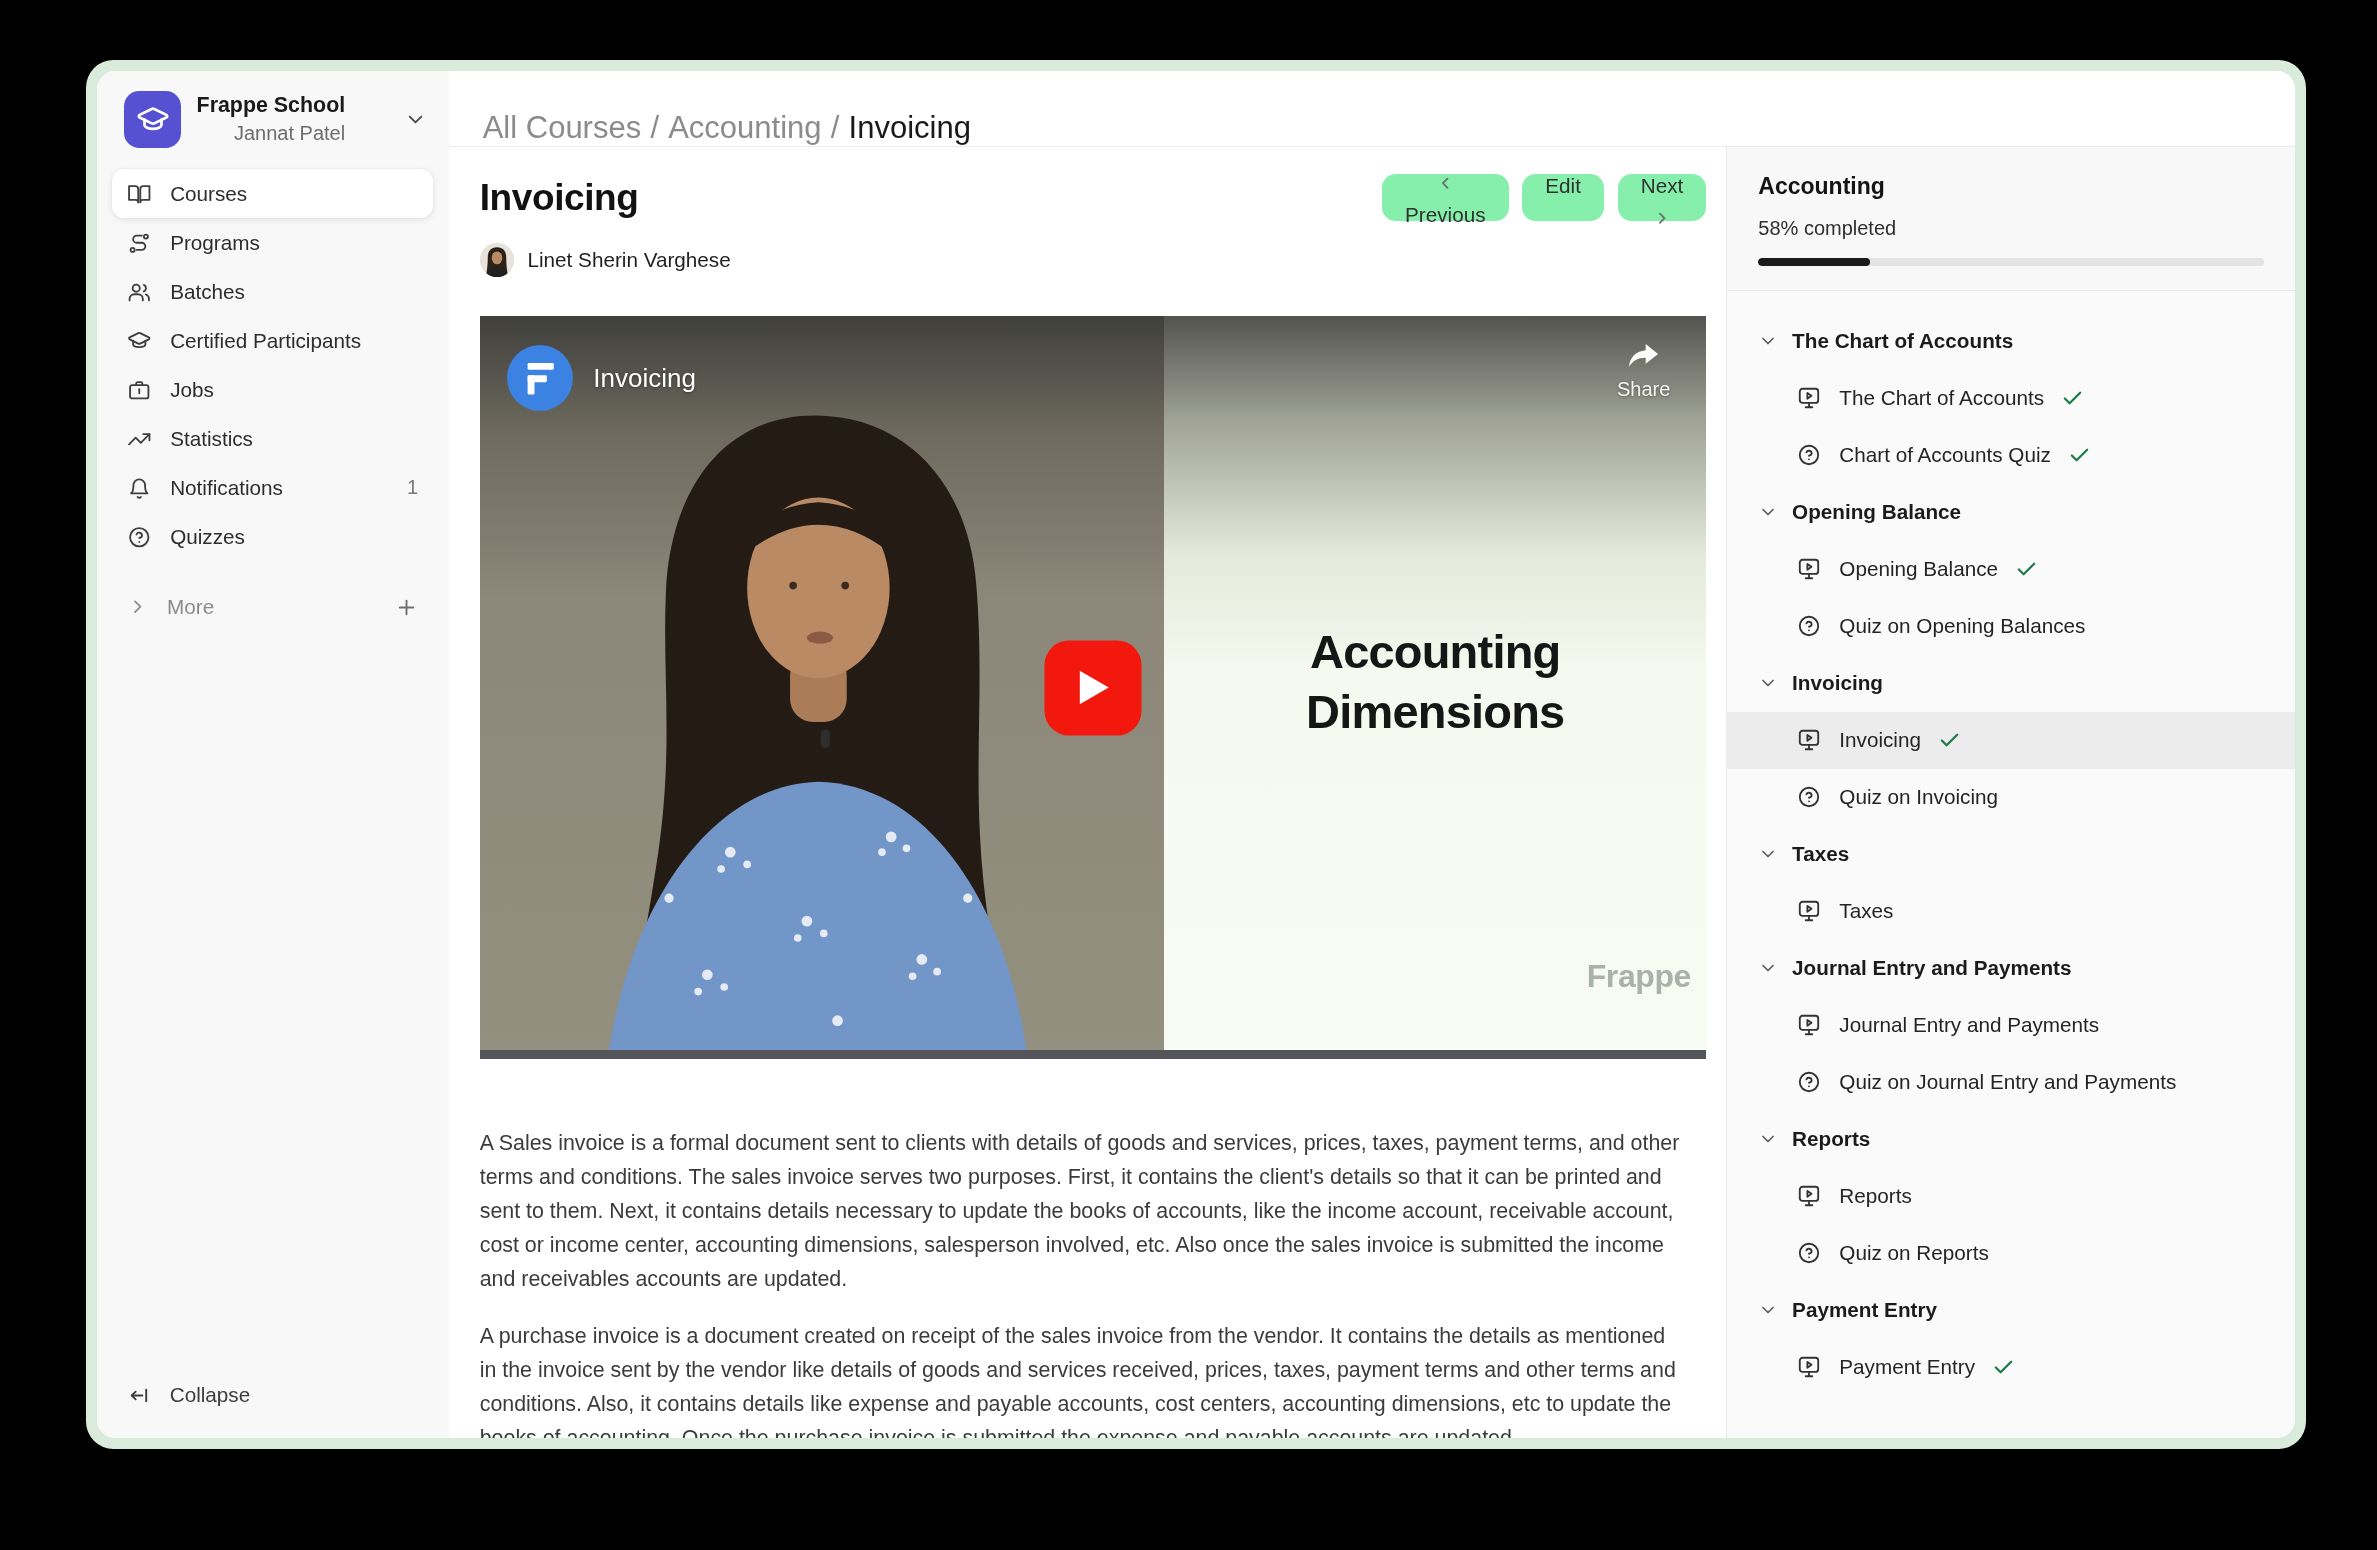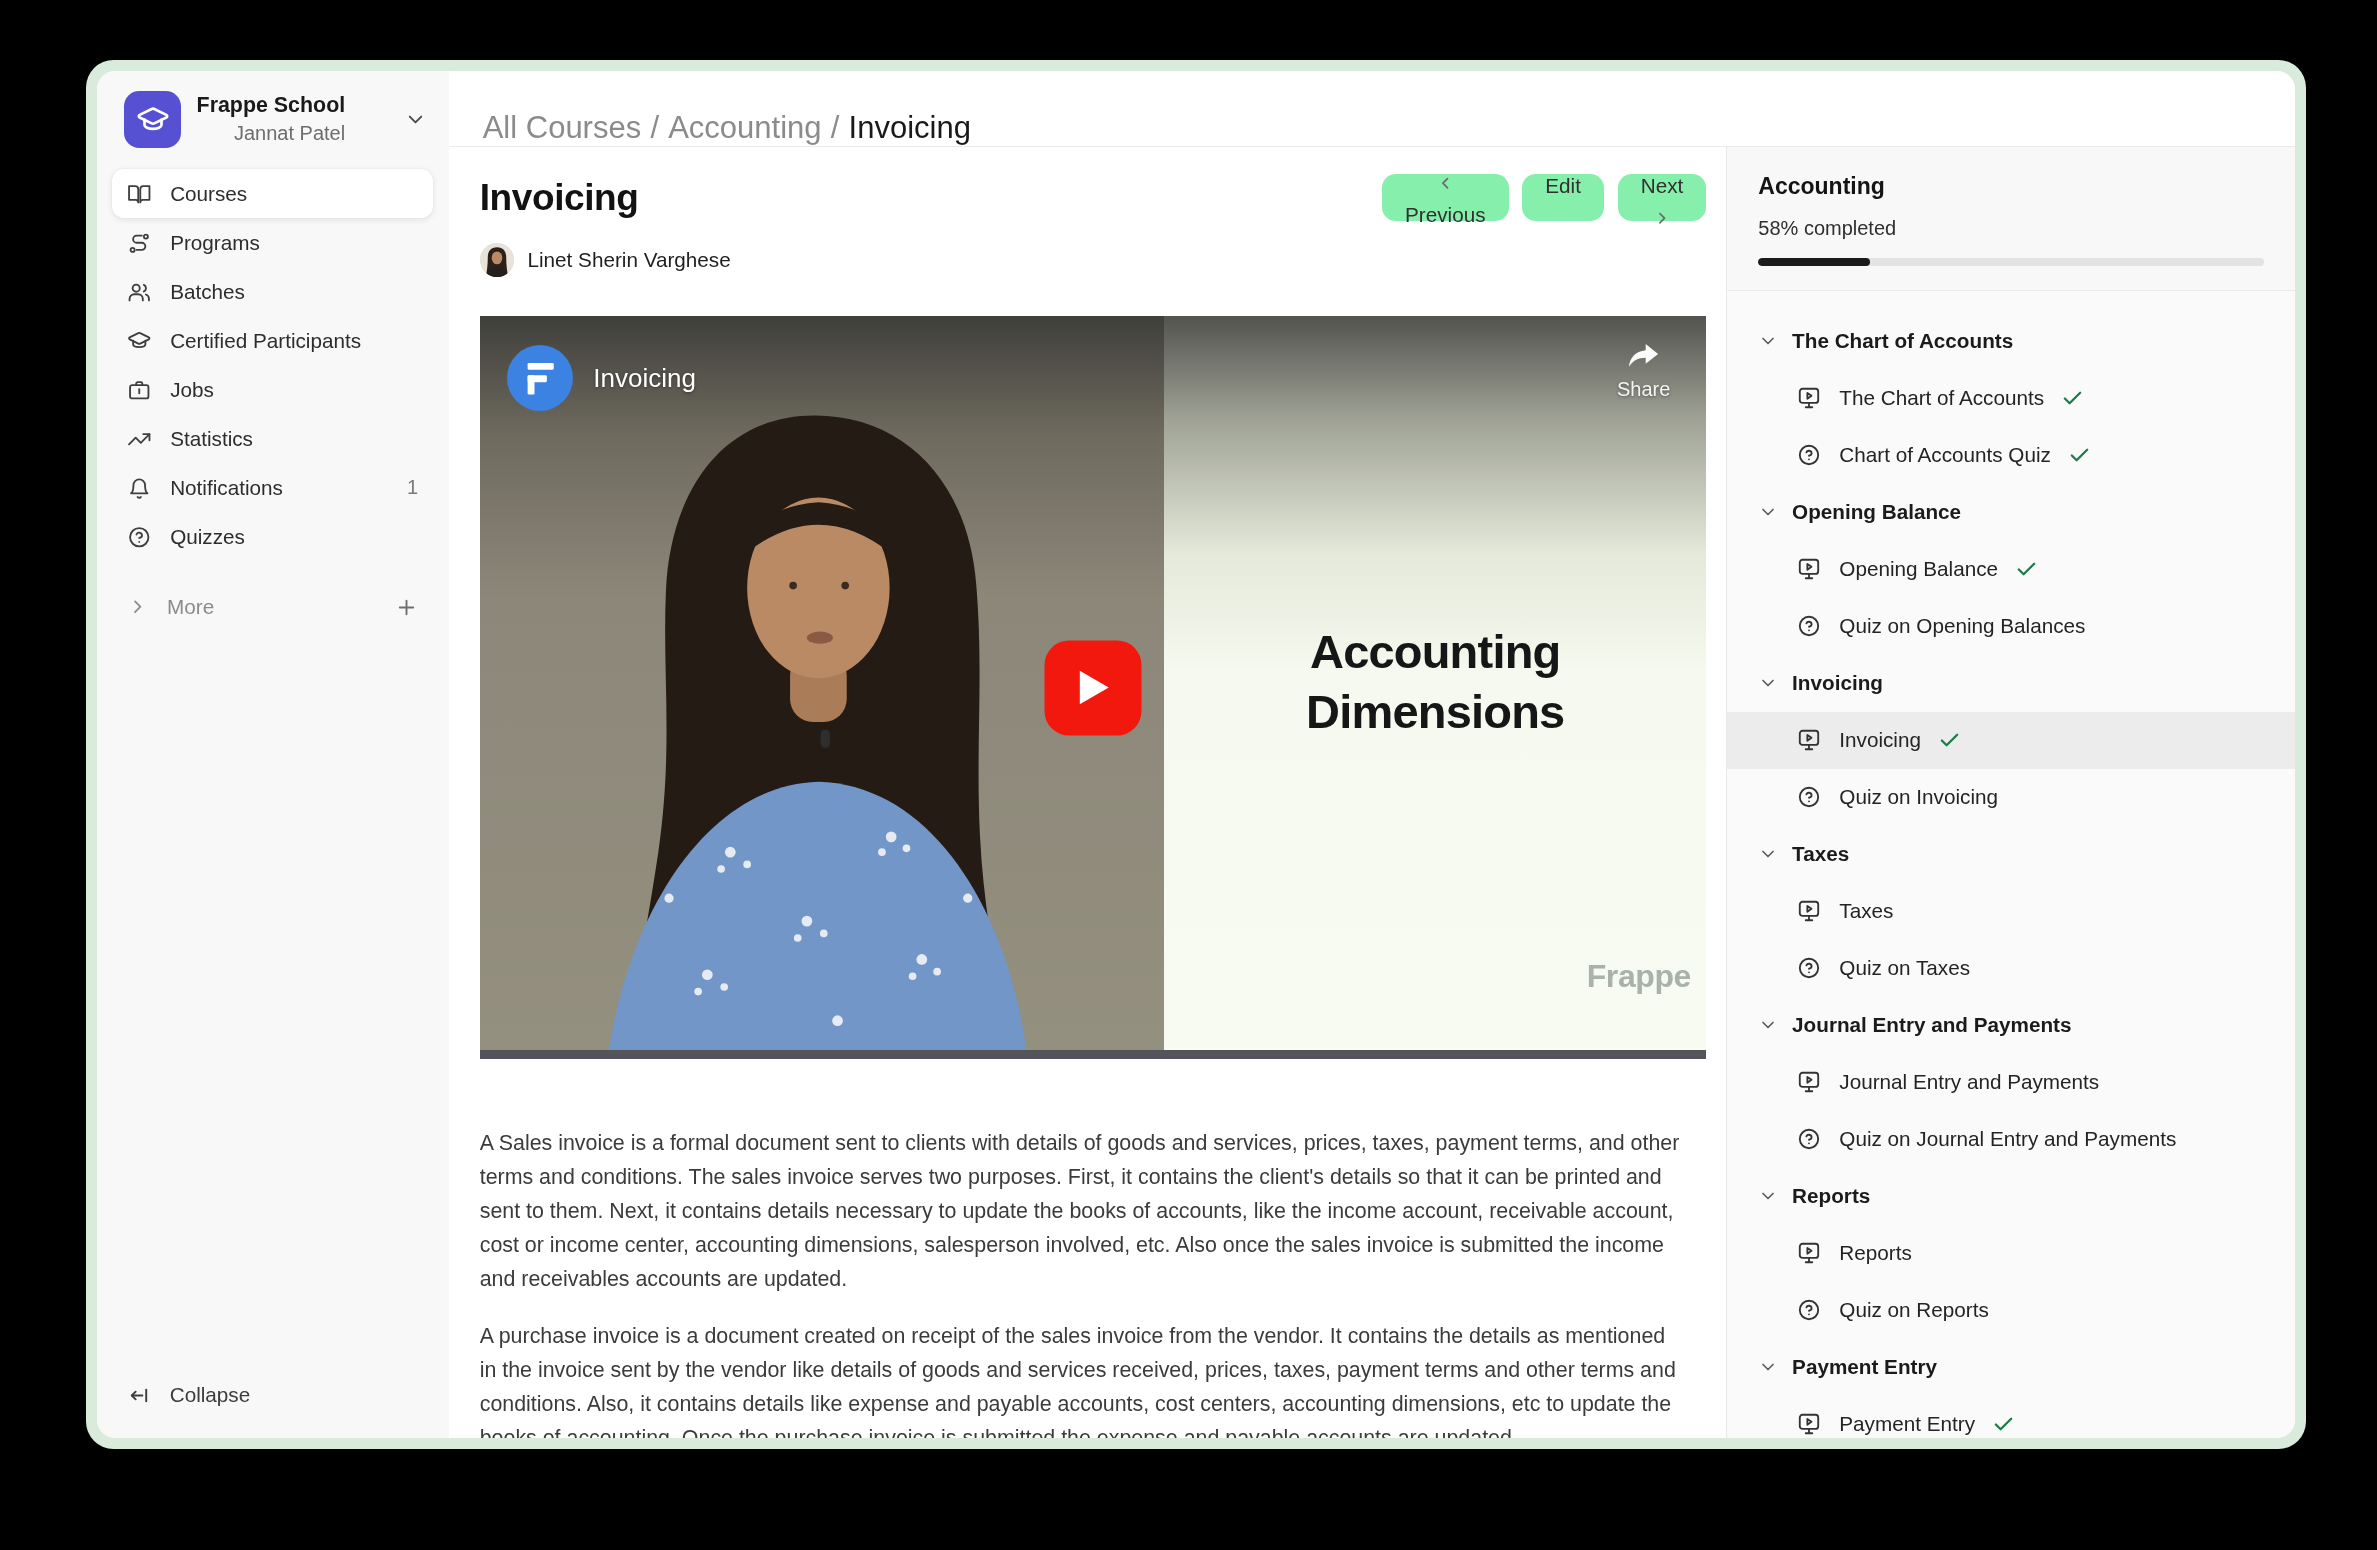--- a/index.html
+++ b/index.html
@@ -448,87 +448,77 @@
       <rect x="3.5" y="3.5" width="17" height="13" rx="2.5"></rect>
       <path d="M10.5 7.3 14.3 10l-3.8 2.7z"></path>
       <path d="M12 16.5V20"></path>
                   <path d="M9 20.5h6"></path>
     </svg>
 
     <span class="oi-label">Taxes</span>
 
   </div>
 
+
+  <div class="outline-section">
+    <svg class="ico" width="20" height="20" viewBox="0 0 24 24" fill="none" stroke="#5a5a5a" stroke-width="2" stroke-linecap="round" stroke-linejoin="round">
+                  <path d="m6 9 6 6 6-6"></path>
+                </svg>
+    <span>Journal Entry and Payments</span>
+  </div>
+
+  <div class="outline-item">
+    <svg class="ico icon-video" width="26" height="26" viewBox="0 0 24 24" fill="none" stroke="#333" stroke-width="1.7" stroke-linecap="round" stroke-linejoin="round">
+      <rect x="3.5" y="3.5" width="17" height="13" rx="2.5"></rect>
+      <path d="M10.5 7.3 14.3 10l-3.8 2.7z"></path>
+      <path d="M12 16.5V20"></path>
+                  <path d="M9 20.5h6"></path>
+    </svg>
+
+    <span class="oi-label">Journal Entry and Payments</span>
+
+  </div>
+
   <div class="outline-item">
 
     <svg class="ico icon-quiz" width="26" height="26" viewBox="0 0 24 24" fill="none" stroke="#333" stroke-width="1.7" stroke-linecap="round" stroke-linejoin="round">
       <circle cx="12" cy="12" r="8.5"></circle>
                   <path d="M9.6 9.6a2.5 2.5 0 0 1 4.8.8c0 1.7-2.4 2.3-2.4 2.3"></path>
                   <path d="M12 16h.01"></path>
     </svg>
-    <span class="oi-label">Quiz on Taxes</span>
-
-  </div>
-
-  <div class="outline-section">
-    <svg class="ico" width="20" height="20" viewBox="0 0 24 24" fill="none" stroke="#5a5a5a" stroke-width="2" stroke-linecap="round" stroke-linejoin="round">
-                  <path d="m6 9 6 6 6-6"></path>
-                </svg>
-    <span>Journal Entry and Payments</span>
-  </div>
-
-  <div class="outline-item">
-    <svg class="ico icon-video" width="26" height="26" viewBox="0 0 24 24" fill="none" stroke="#333" stroke-width="1.7" stroke-linecap="round" stroke-linejoin="round">
-      <rect x="3.5" y="3.5" width="17" height="13" rx="2.5"></rect>
-      <path d="M10.5 7.3 14.3 10l-3.8 2.7z"></path>
-      <path d="M12 16.5V20"></path>
-                  <path d="M9 20.5h6"></path>
-    </svg>
-
-    <span class="oi-label">Journal Entry and Payments</span>
+    <span class="oi-label">Quiz on Journal Entry and Payments</span>
+
+  </div>
+
+  <div class="outline-section">
+    <svg class="ico" width="20" height="20" viewBox="0 0 24 24" fill="none" stroke="#5a5a5a" stroke-width="2" stroke-linecap="round" stroke-linejoin="round">
+                  <path d="m6 9 6 6 6-6"></path>
+                </svg>
+    <span>Reports</span>
+  </div>
+
+  <div class="outline-item">
+    <svg class="ico icon-video" width="26" height="26" viewBox="0 0 24 24" fill="none" stroke="#333" stroke-width="1.7" stroke-linecap="round" stroke-linejoin="round">
+      <rect x="3.5" y="3.5" width="17" height="13" rx="2.5"></rect>
+      <path d="M10.5 7.3 14.3 10l-3.8 2.7z"></path>
+      <path d="M12 16.5V20"></path>
+                  <path d="M9 20.5h6"></path>
+    </svg>
+
+    <span class="oi-label">Reports</span>
 
   </div>
 
   <div class="outline-item">
 
     <svg class="ico icon-quiz" width="26" height="26" viewBox="0 0 24 24" fill="none" stroke="#333" stroke-width="1.7" stroke-linecap="round" stroke-linejoin="round">
       <circle cx="12" cy="12" r="8.5"></circle>
                   <path d="M9.6 9.6a2.5 2.5 0 0 1 4.8.8c0 1.7-2.4 2.3-2.4 2.3"></path>
                   <path d="M12 16h.01"></path>
     </svg>
-    <span class="oi-label">Quiz on Journal Entry and Payments</span>
-
-  </div>
-
-  <div class="outline-section">
-    <svg class="ico" width="20" height="20" viewBox="0 0 24 24" fill="none" stroke="#5a5a5a" stroke-width="2" stroke-linecap="round" stroke-linejoin="round">
-                  <path d="m6 9 6 6 6-6"></path>
-                </svg>
-    <span>Reports</span>
-  </div>
-
-  <div class="outline-item">
-    <svg class="ico icon-video" width="26" height="26" viewBox="0 0 24 24" fill="none" stroke="#333" stroke-width="1.7" stroke-linecap="round" stroke-linejoin="round">
-      <rect x="3.5" y="3.5" width="17" height="13" rx="2.5"></rect>
-      <path d="M10.5 7.3 14.3 10l-3.8 2.7z"></path>
-      <path d="M12 16.5V20"></path>
-                  <path d="M9 20.5h6"></path>
-    </svg>
-
-    <span class="oi-label">Reports</span>
-
-  </div>
-
-  <div class="outline-item">
-
-    <svg class="ico icon-quiz" width="26" height="26" viewBox="0 0 24 24" fill="none" stroke="#333" stroke-width="1.7" stroke-linecap="round" stroke-linejoin="round">
-      <circle cx="12" cy="12" r="8.5"></circle>
-                  <path d="M9.6 9.6a2.5 2.5 0 0 1 4.8.8c0 1.7-2.4 2.3-2.4 2.3"></path>
-                  <path d="M12 16h.01"></path>
-    </svg>
     <span class="oi-label">Quiz on Reports</span>
 
   </div>
 
   <div class="outline-section">
     <svg class="ico" width="20" height="20" viewBox="0 0 24 24" fill="none" stroke="#5a5a5a" stroke-width="2" stroke-linecap="round" stroke-linejoin="round">
                   <path d="m6 9 6 6 6-6"></path>
                 </svg>
     <span>Payment Entry</span>
   </div>

